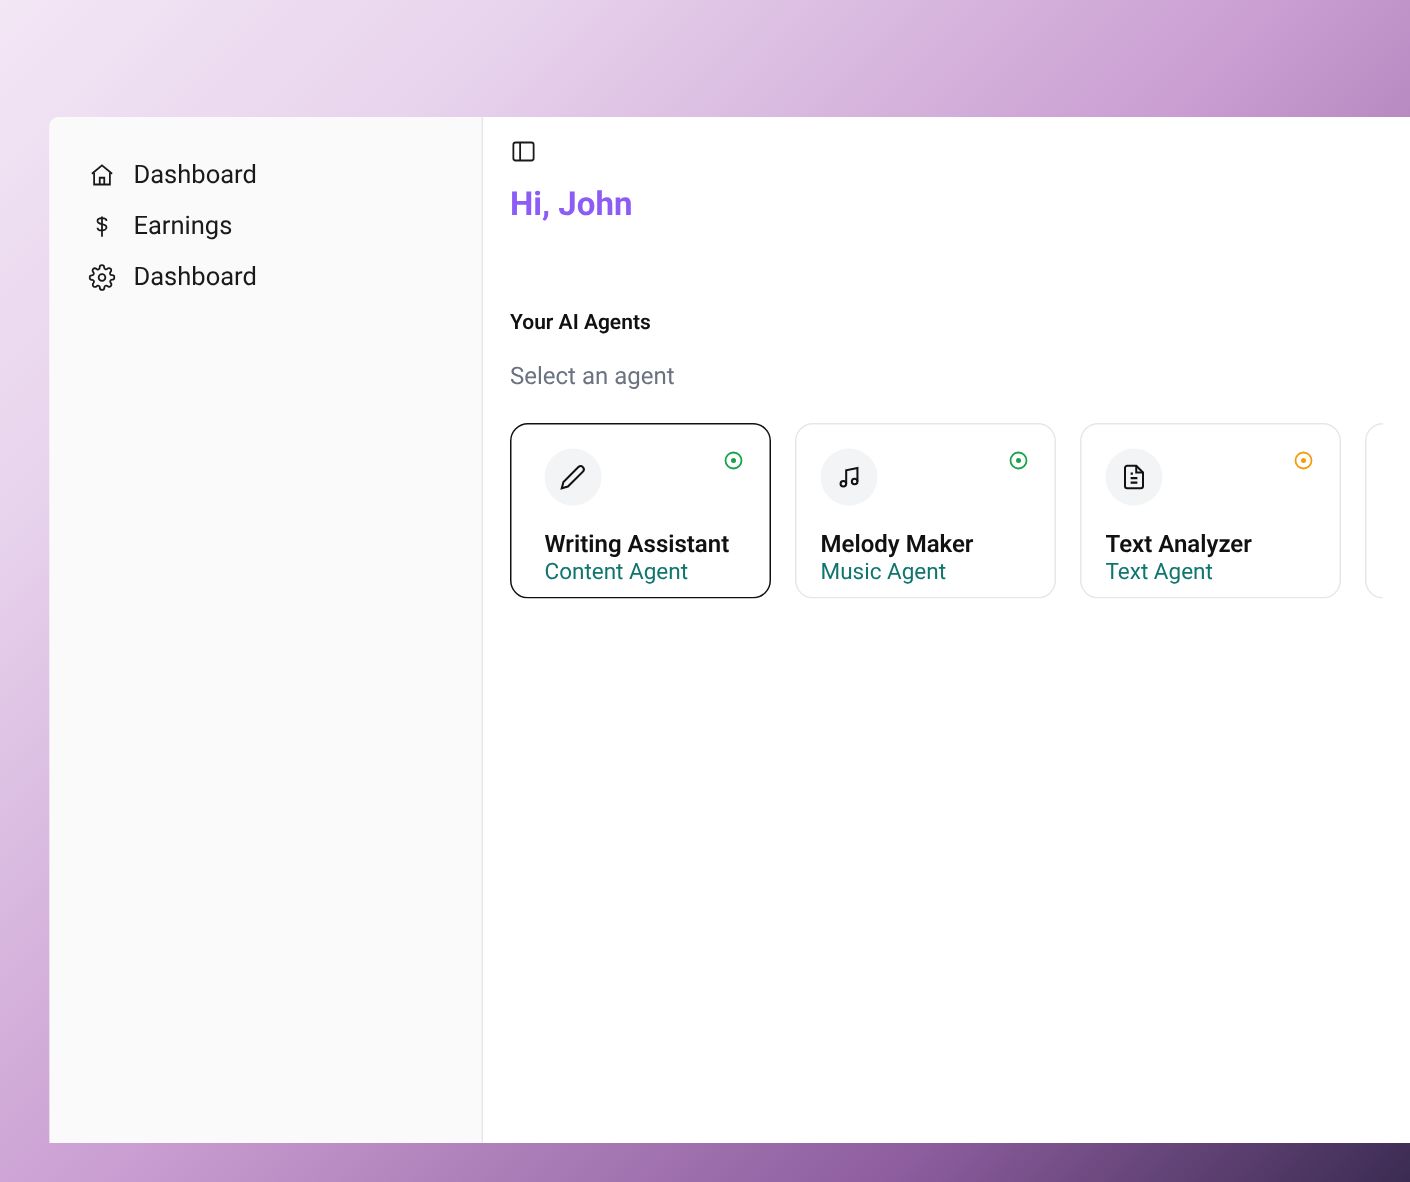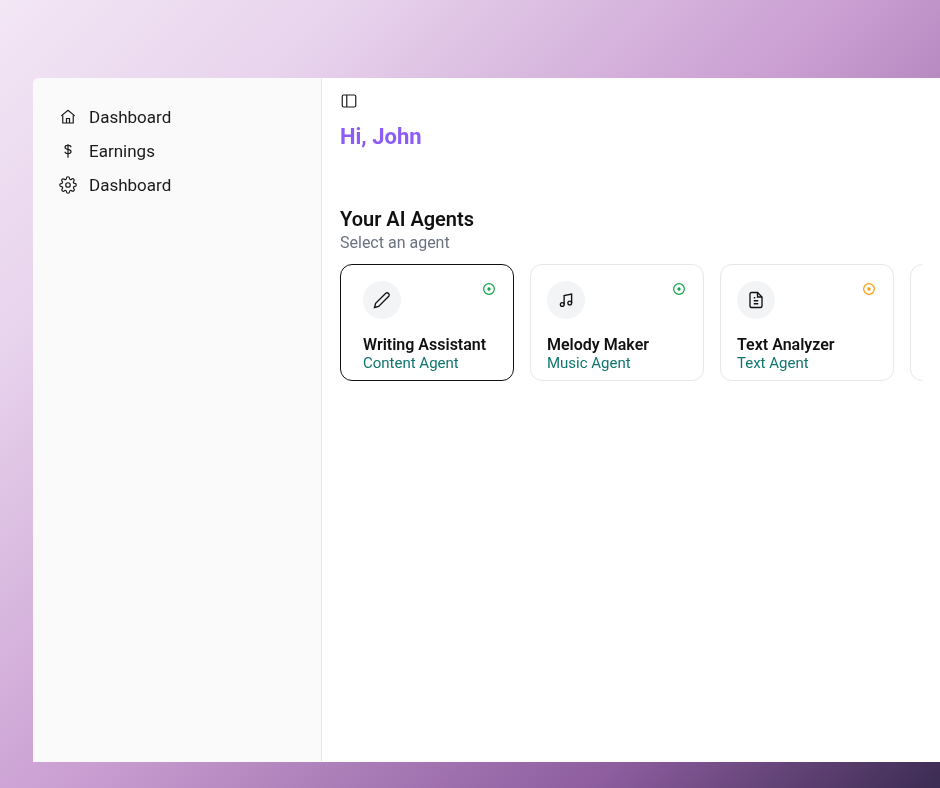--- a/index.html
+++ b/index.html
@@ -79,30 +79,30 @@
   fill: none;
   stroke-width: 1.6;
 }
 .greeting {
   font-size: 22px;
   font-weight: 700;
   color: #8b5cf6;
   margin-bottom: 58px;
 }
 .section-title {
-  font-size: 20px;
+  font-size: 14px;
   font-weight: 600;
   color: #111;
-  margin-bottom: 2px;
+  margin-bottom: 18px;
 }
 .section-sub {
   font-size: 16px;
   font-weight: 400;
   color: #6b7280;
-  margin-bottom: 12px;
+  margin-bottom: 22px;
 }
 .agents-row {
   display: flex;
   gap: 16px;
   overflow-x: hidden;
 }
 .agent-card {
   width: 174px;
   height: 117px;
   flex-shrink: 0;

